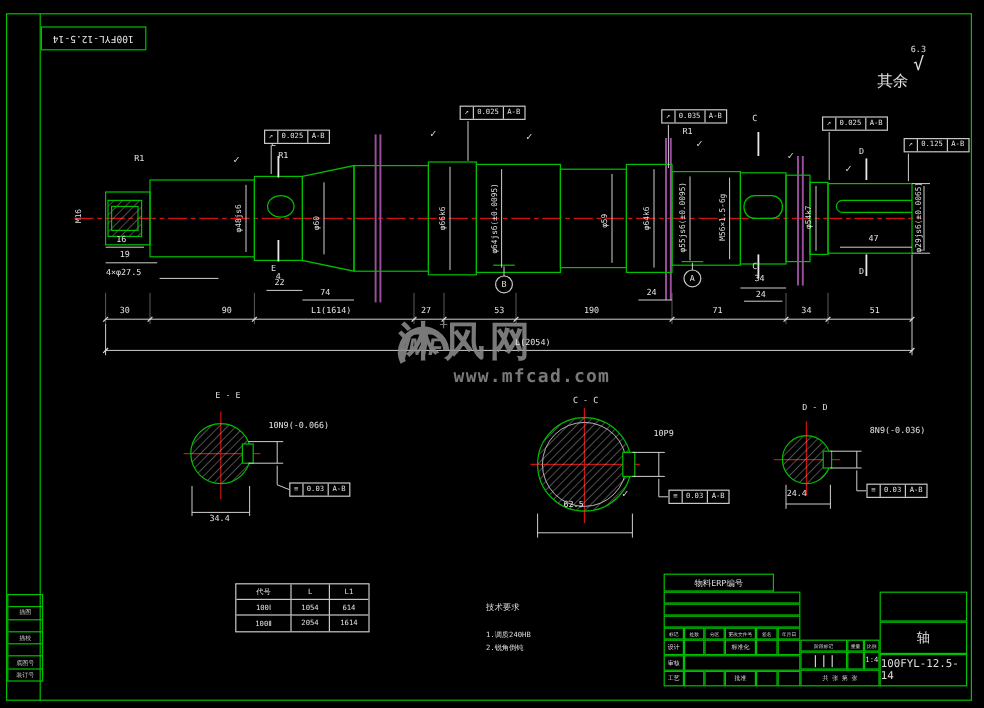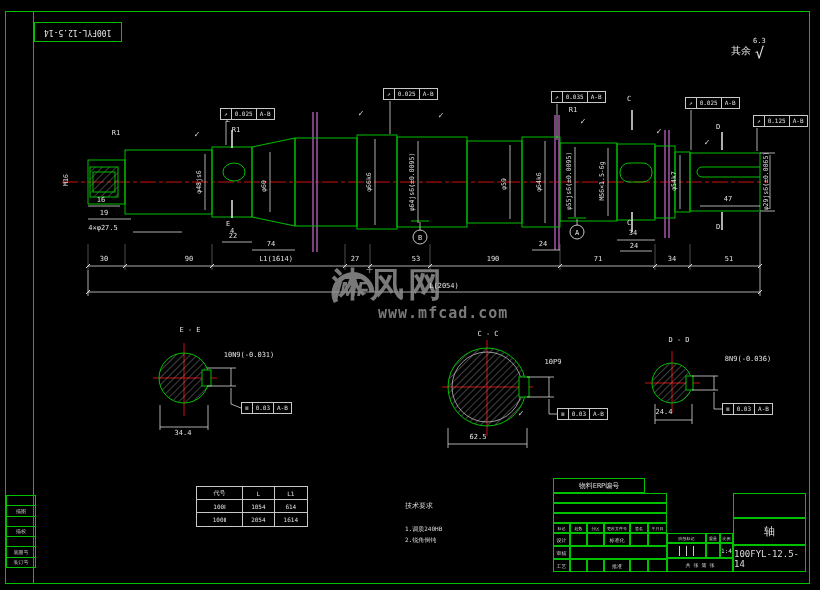--- a/index.html
+++ b/index.html
@@ -20,21 +20,21 @@
          background:#000;display:flex;align-items:center;justify-content:center;font-size:7px;
          transform:translate(-50%,-50%);z-index:6;color:#e2e2e2;}
   
   .gbox{position:absolute;border:1px solid #00c000;box-sizing:border-box;}
   .gline-v{position:absolute;width:1px;background:#00c000;}
   .mirror-box{position:absolute;left:34px;top:22px;width:86px;height:18px;border:1px solid #00c000;
               display:flex;align-items:center;justify-content:center;}
   .mirror-box span{transform:rotate(180deg);font-size:8px;color:#e8e8e8;}
   
   .surf{position:absolute;left:731px;top:44px;display:flex;align-items:flex-start;z-index:6;}
-  .surf .pre{font-size:10px;color:#e2e2e2;margin-top:0;font-family:Liberation Mono, monospace;}
+  .surf .pre{font-size:13px;color:#e2e2e2;margin-top:15px;font-family:Liberation Mono, monospace;}
   .surf .sym{position:relative;margin-left:4px;font-size:15px;color:#e2e2e2;}
   .surf .val{position:absolute;left:-2px;top:-7px;font-size:7px;}
   
   .wm{position:absolute;left:326px;top:262px;width:230px;z-index:5;opacity:.85;color:#8f8f8f;}
   .wm .row{display:flex;align-items:center;}
   .wm .brand{font-size:34px;font-weight:bold;letter-spacing:4px;margin-left:6px;
              font-family:"Liberation Sans",sans-serif;}
   .wm .url{font-size:15px;font-weight:bold;letter-spacing:1px;margin:-4px 0 0 52px;}
   
   .tech{position:absolute;left:405px;top:501px;z-index:6;color:#ddd;}
@@ -290,24 +290,24 @@
       <span class="ann v" style="left: 412px; top: 182px;">φ64js6(±0.0095)</span>
       <span class="ann v" style="left: 504px; top: 184px;">φ59</span>
       <span class="ann v" style="left: 539px; top: 182px;">φ64k6</span>
       <span class="ann v" style="left: 569px; top: 181px;">φ55js6(±0.0095)</span>
       <span class="ann v" style="left: 602px; top: 181px;">M56×1.5-6g</span>
       <span class="ann v" style="left: 674px; top: 181px;">φ54k7</span>
       <span class="ann v" style="left: 766px; top: 181px;">φ29js6(±0.0065)</span>
       <span class="ann" style="left: 190px; top: 330px;">E - E</span>
       <span class="ann" style="left: 488px; top: 334px;">C - C</span>
       <span class="ann" style="left: 679px; top: 340px;">D - D</span>
-      <span class="ann" style="left: 249px; top: 355px;">10N9(-0.031)</span>
+      <span class="ann" style="left: 249px; top: 355px;">10N9(-0.066)</span>
       <span class="ann" style="left: 183px; top: 433px;">34.4</span>
       <span class="ann" style="left: 553px; top: 362px;">10P9</span>
-      <span class="ann" style="left: 478px; top: 437px;">62.5</span>
+      <span class="ann" style="left: 478px; top: 421px;">62.5</span>
       <span class="ann" style="left: 726px; top: 359px; padding-left: 44px;">8N9(-0.036)</span>
       <span class="ann" style="left: 664px; top: 412px;">24.4</span>
       <span class="ann chk" style="left: 197px; top: 134px;">✓</span>
       <span class="ann chk" style="left: 361px; top: 113px;">✓</span>
       <span class="ann chk" style="left: 441px; top: 115px;">✓</span>
       <span class="ann chk" style="left: 583px; top: 121px;">✓</span>
       <span class="ann chk" style="left: 659px; top: 131px;">✓</span>
       <span class="ann chk" style="left: 707px; top: 142px;">✓</span>
       <span class="ann chk" style="left: 521px; top: 413px;">✓</span>
     </div>

